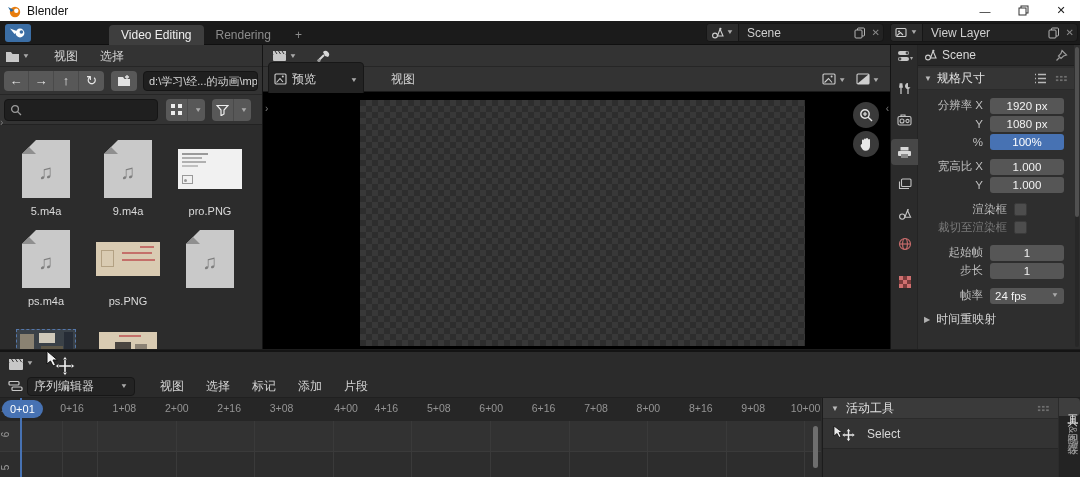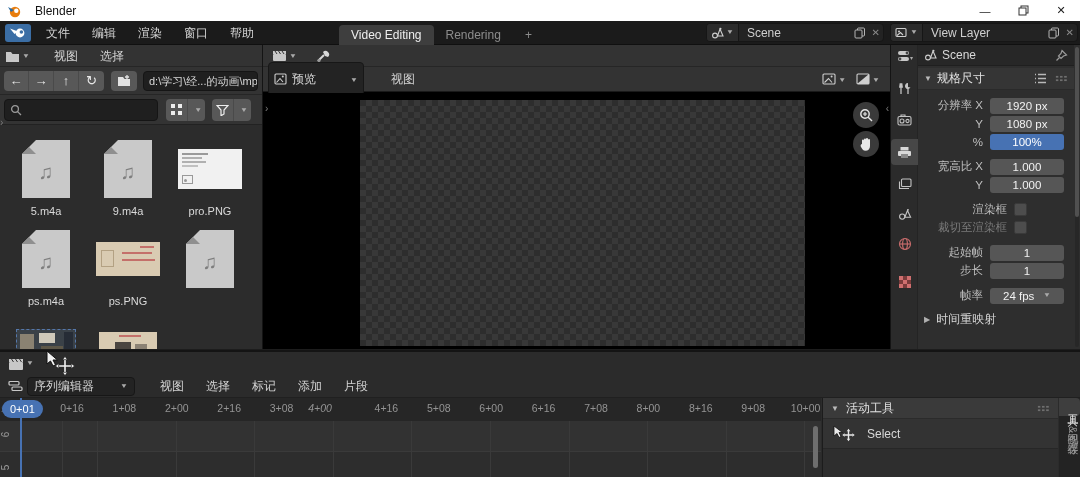--- a/index.html
+++ b/index.html
@@ -4,21 +4,21 @@
 <style>
   * { margin:0; padding:0; box-sizing:border-box; }
   html,body { width:1080px; height:477px; overflow:hidden; background:#1d1d1d;
     font-family:"Liberation Sans","DejaVu Sans",sans-serif; }
   #app { position:relative; width:1080px; height:477px; background:#1d1d1d; }
 
   
   #titlebar { position:absolute; left:0; top:0; width:1080px; height:21px; background:#ffffff;
     display:flex; align-items:center; }
   #titlebar .tlogo { width:14px; height:14px; margin:0 6px 0 7px; }
-  #titlebar .ttitle { font-size:12px; color:#111;margin-left:8px; }
+  #titlebar .ttitle { font-size:12px; color:#111; }
   #wincontrols { position:absolute; right:0; top:0; height:21px; display:flex; }
   .winbtn { width:38px; height:21px; display:flex; align-items:center; justify-content:center;
     font-size:11px; color:#222; cursor:default; }
 
   
   #topbar { position:absolute; left:0; top:21px; width:1080px; height:24px; background:#1b1b1b;
     display:flex; align-items:center; border-bottom:1px solid #101010; }
   #blender-btn { width:26px; height:18px; margin:0 4px 0 5px; background:#3b6ea5; border-radius:3px;
     display:flex; align-items:center; justify-content:center; }
   .menu-item { color:#d4d4d4; font-size:12px; padding:0 11px; line-height:24px; }
@@ -102,21 +102,21 @@
   .panel-hdr .ptitle { color:#e2e2e2; font-size:12px; flex:1; }
   .dragdots { width:13px; height:7px; background-image:radial-gradient(#6f6f6f 34%, transparent 36%);
     background-size:4.2px 3.5px; }
   #props-fields { padding:7px 10px 0 0; }
   .prow { display:flex; align-items:center; height:17px; margin-bottom:1px; }
   .prow.gap { margin-top:8px; }
   .plabel { width:72px; text-align:right; color:#bfbfbf; font-size:11.5px; padding-right:7px; flex-shrink:0; }
   .pfield { flex:1; height:16px; background:#565656; border-radius:3px; color:#f2f2f2; font-size:11.5px;
     display:flex; align-items:center; justify-content:center; }
   .pfield.slider { background:#4772b3; color:#fff; }
-  .pfield.select { justify-content:space-between; padding:0 13px; }
+  .pfield.select { justify-content:space-between; padding:0 5px; }
   .pcheck { width:13px; height:13px; background:#4d4d4d; border:1px solid #3a3a3a; border-radius:2px; }
   .prow.dim .plabel { color:#7a7a7a; }
   .collapsed-row { display:flex; align-items:center; height:18px; margin-top:6px; padding:0 6px; }
   .collapsed-row .tri { color:#b0b0b0; font-size:8px; margin-right:6px; }
   .collapsed-row .ptitle { color:#d5d5d5; font-size:12px; flex:1; }
 
   
   #sequencer { position:absolute; left:0; top:350px; width:1080px; height:127px; background:#2b2b2b;
     border-top:2px solid #141414; }
   #seq-h1 { height:23px; display:flex; align-items:center; padding:0 8px; }
@@ -188,27 +188,20 @@
   </div>
 
   <div id="topbar">
     <div id="blender-btn">
       <svg width="16" height="12" viewBox="0 0 16 12">
           <circle cx="10" cy="6" r="4.4" fill="#fff"></circle>
           <circle cx="11.4" cy="5" r="1.8" fill="#3b6ea5"></circle>
           <path d="M0,1.5 L8,4.5 L4.5,7 Z" fill="#fff"></path>
         </svg>
     </div>
-    <div id="topbar-menus" style="display: flex;">
-        <span class="menu-item">文件</span>
-        <span class="menu-item">编辑</span>
-        <span class="menu-item">渲染</span>
-        <span class="menu-item">窗口</span>
-        <span class="menu-item">帮助</span>
-      </div>
     <div class="ws-tabs">
         <span class="ws-tab active">Video Editing</span>
         <span class="ws-tab">Rendering</span>
         <span class="ws-tab">+</span>
       </div>
     <div id="topbar-right">
       <div class="id-block" style="width:178px;">
         <span class="seg">
           <span class="ico">
             <svg width="13" height="12" viewBox="0 0 13 12" fill="none" stroke="#cfcfcf" stroke-width="1.1">
@@ -662,21 +655,21 @@
     </div>
 
     <div id="timeline">
       <div id="ruler">
         <div id="cf-pill">0+01</div>
       <span class="ruler-label" style="left: 72px;">0+16</span>
           <span class="ruler-label" style="left: 124.4px;">1+08</span>
           <span class="ruler-label" style="left: 176.8px;">2+00</span>
           <span class="ruler-label" style="left: 229.2px;">2+16</span>
           <span class="ruler-label" style="left: 281.6px;">3+08</span>
-          <span class="ruler-label" style="left: 320px; font-style: italic;">4+00</span>
+          <span class="ruler-label" style="left: 346px;">4+00</span>
           <span class="ruler-label" style="left: 386.4px;">4+16</span>
           <span class="ruler-label" style="left: 438.8px;">5+08</span>
           <span class="ruler-label" style="left: 491.2px;">6+00</span>
           <span class="ruler-label" style="left: 543.6px;">6+16</span>
           <span class="ruler-label" style="left: 596px;">7+08</span>
           <span class="ruler-label" style="left: 648.4px;">8+00</span>
           <span class="ruler-label" style="left: 700.8px;">8+16</span>
           <span class="ruler-label" style="left: 753.2px;">9+08</span>
           <span class="ruler-label" style="left: 805.6px;">10+00</span>
         </div>

